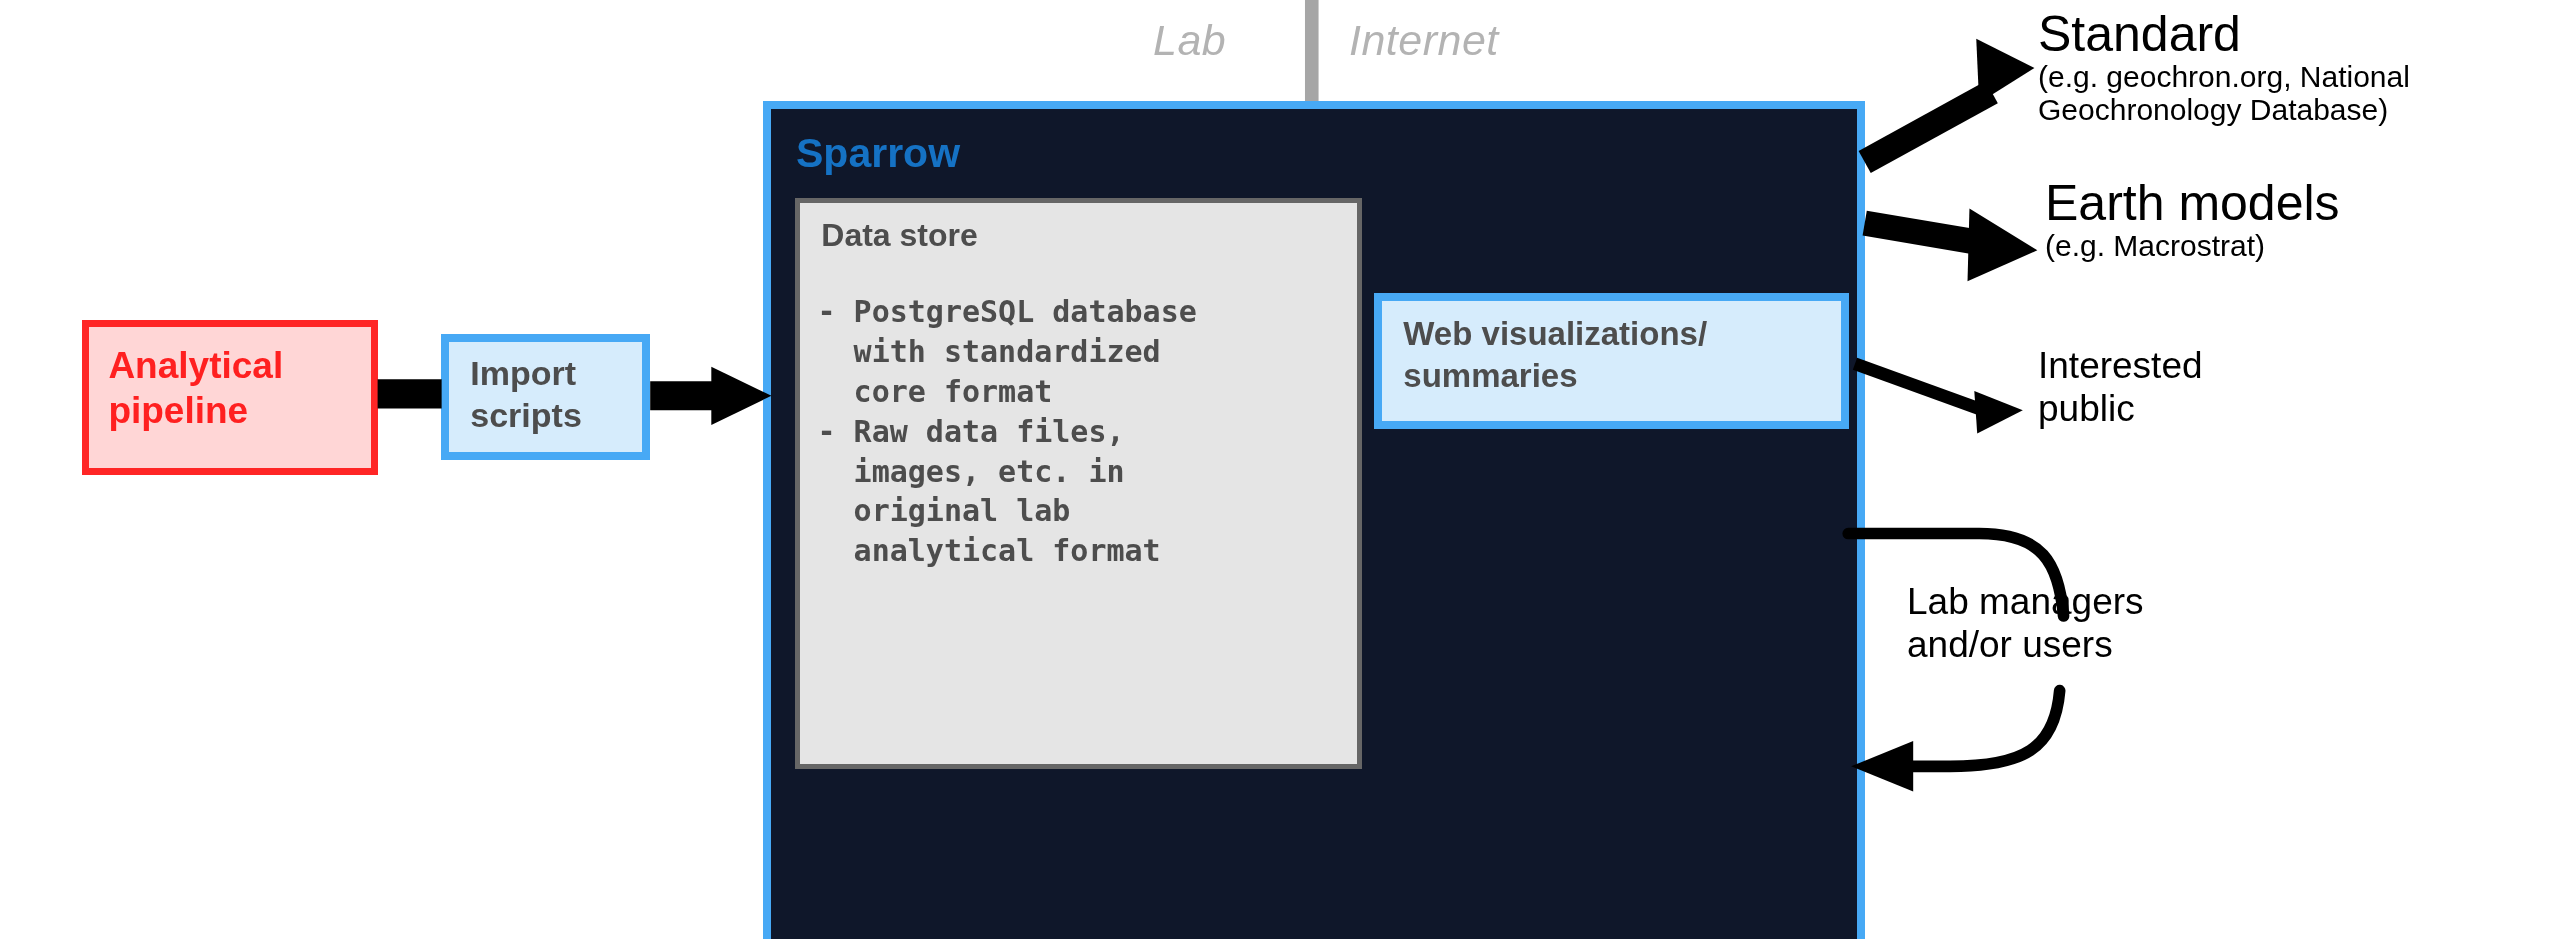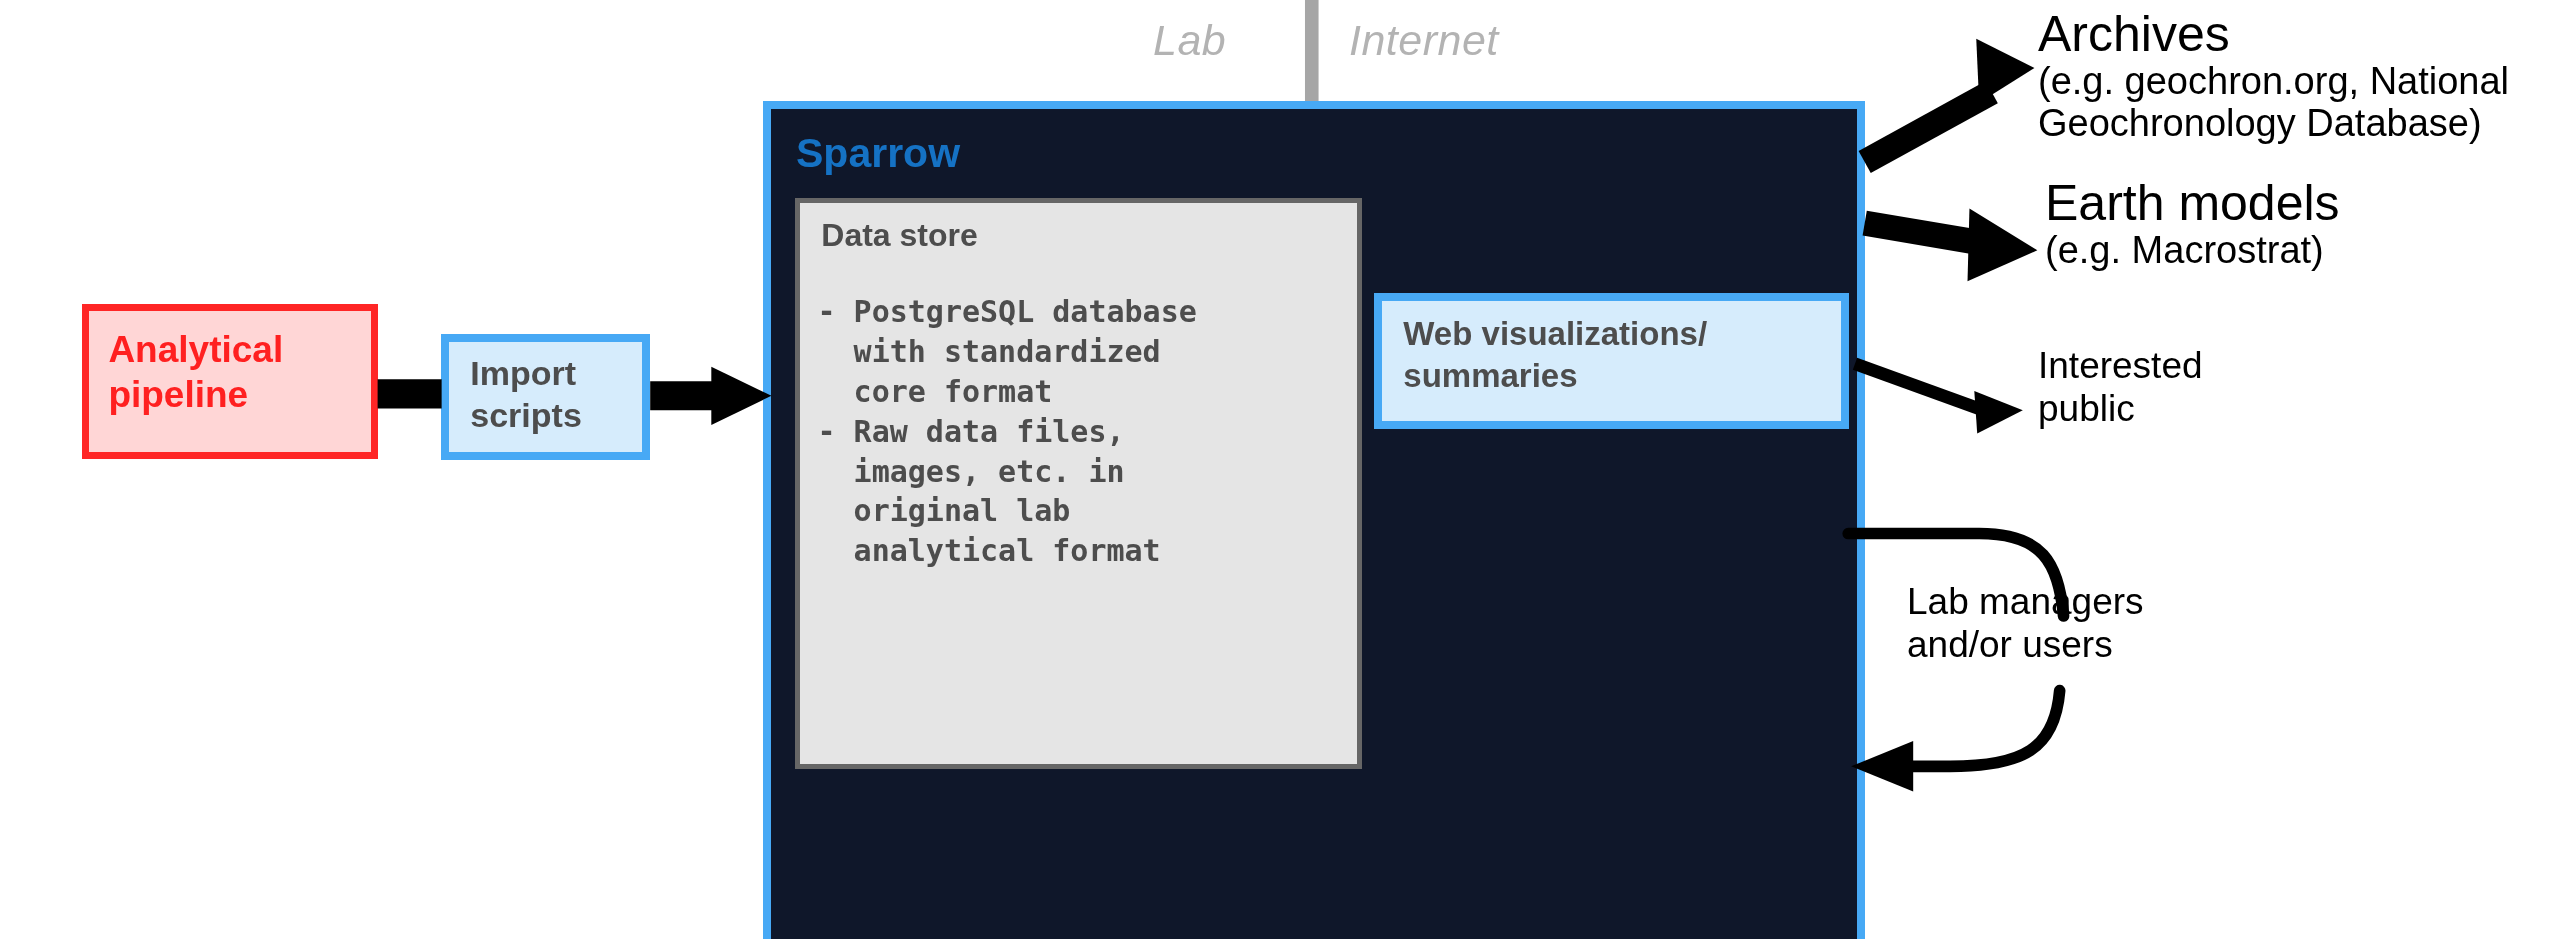--- a/index.html
+++ b/index.html
@@ -51,21 +51,21 @@
     white-space: nowrap;
     z-index: 6;
   }
   #zone-lab   { left: 1153px; top: 15.5px; }
   #zone-inter { left: 1349px; top: 15.5px; }
 
   
   #analytical-pipeline {
     position: absolute;
     left: 82px;
-    top: 304px;
+    top: 320px;
     width: 296px;
     height: 155px;
     box-sizing: border-box;
     border: 7.8px solid #ff2626;
     background: #ffd6d6;
     z-index: 4;
   }
   #analytical-pipeline .txt {
     position: absolute;
     left: 19.4px;
@@ -205,21 +205,21 @@
   }
   .dest .dest-title {
     display: block;
     font-size: 50px;
     color: #000000;
     line-height: 1.04;
     white-space: nowrap;
   }
   .dest .dest-sub {
     display: block;
-    font-size: 38px;
+    font-size: 30px;
     color: #000000;
     line-height: 1.12;
     white-space: pre-line;
   }
   #dest-archives      { left: 2038px; top: 7.8px; }
   #dest-earth-models  { left: 2045px; top: 177px; }
   #dest-public        { left: 2038px; top: 344px; }
   #dest-lab-managers  { left: 1907px; top: 580px; }
   #dest-public .dest-title,
   #dest-lab-managers .dest-title {
@@ -290,21 +290,21 @@
 
     <path d="M1912 375 L2050 425" stroke="#000000" stroke-width="13" fill="none"></path>
     <polygon points="2035,403 2085,423 2038,447" fill="#000000"></polygon>
 
     <path d="M1905 550 L2040 550 C2105 550 2122 580 2127 635" stroke="#000000" stroke-width="12" fill="none" stroke-linecap="round"></path>
     <path d="M2123 712 C2118 772 2085 790 2010 790 L1960 790" stroke="#000000" stroke-width="12" fill="none" stroke-linecap="round"></path>
     <polygon points="1972,764 1908,790 1972,816" fill="#000000"></polygon>
   </svg>
 
   <div class="dest" id="dest-archives">
-    <span class="dest-title">Archives</span>
+    <span class="dest-title">Standard</span>
     <span class="dest-sub">(e.g. geochron.org, National
 Geochronology Database)</span>
   </div>
 
   <div class="dest" id="dest-earth-models">
     <span class="dest-title">Earth models</span>
     <span class="dest-sub">(e.g. Macrostrat)</span>
   </div>
 
   <div class="dest" id="dest-public">

